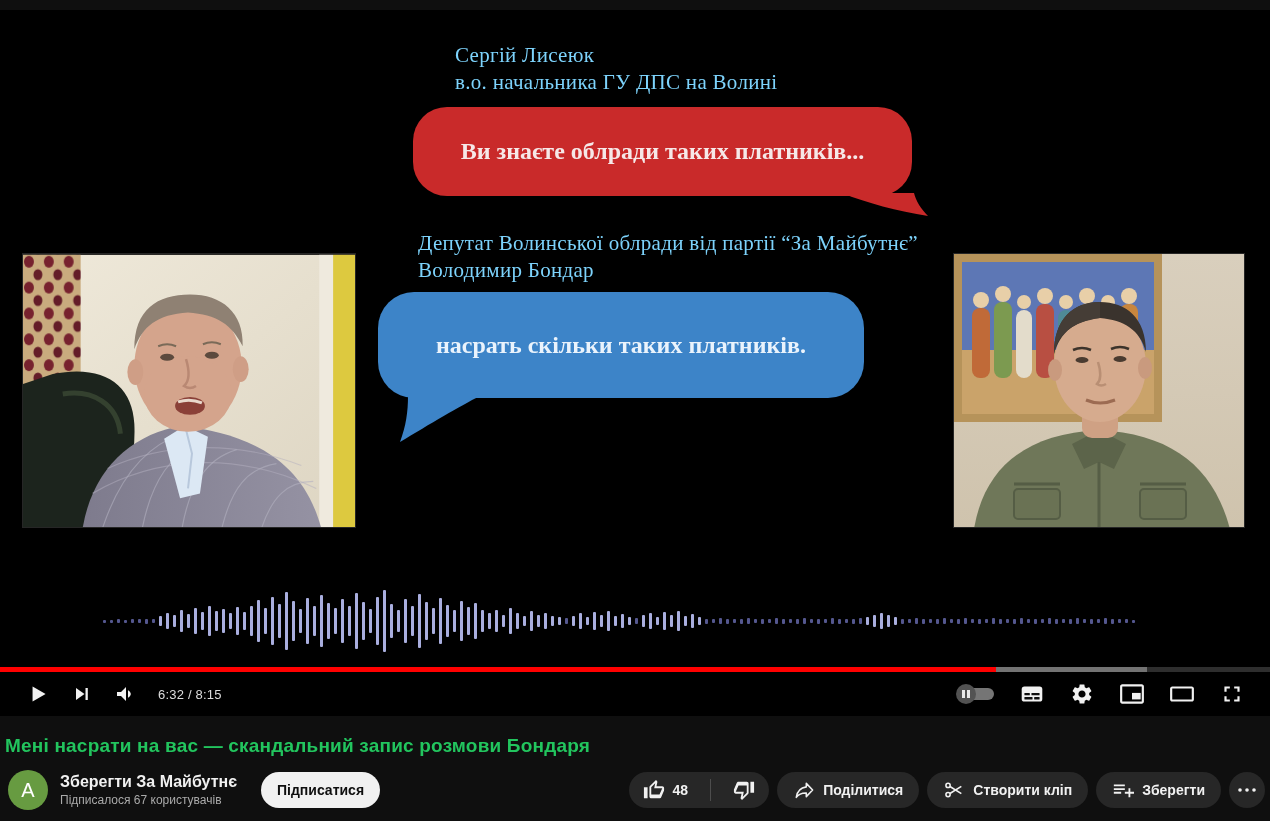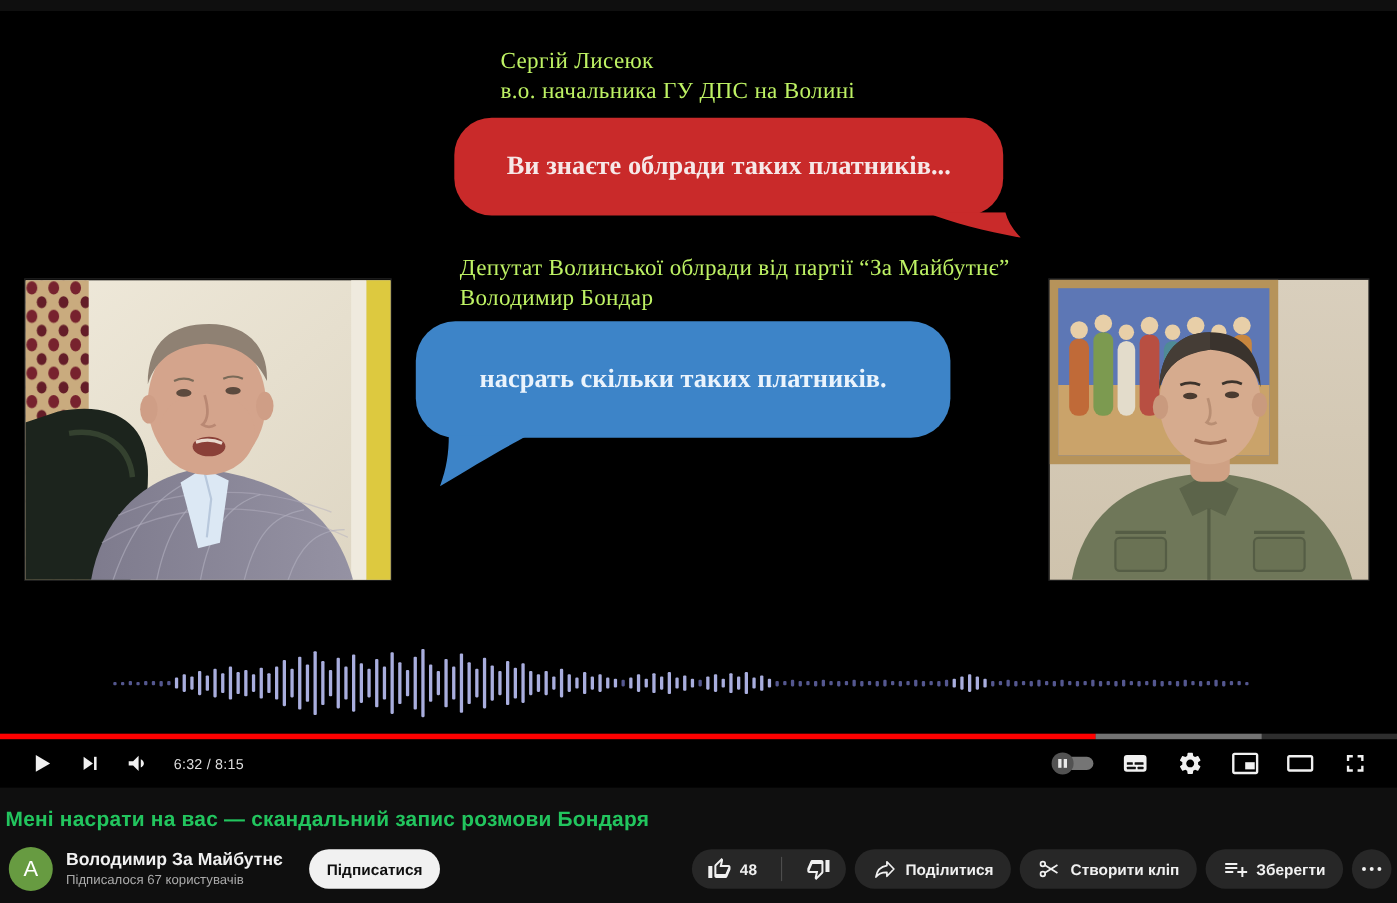--- a/index.html
+++ b/index.html
@@ -3,21 +3,21 @@
 <meta charset="utf-8">
 <style>
   * { box-sizing: border-box; margin: 0; padding: 0; }
   html, body { width: 1270px; height: 821px; overflow: hidden; }
   body { background: #0f0f0f; font-family: "Liberation Sans", sans-serif; }
 
   
   .player { position: relative; width: 1270px; height: 716px; background: #0f0f0f; }
   .video-bg { position: absolute; top: 10px; left: 0; width: 1270px; height: 706px; background: #000; }
 
-  .speaker-block { position: absolute; color: #bef264; font-family: "Liberation Serif", serif;
+  .speaker-block { position: absolute; color: #7dd3fc; font-family: "Liberation Serif", serif;
                    font-size: 21px; line-height: 27px; letter-spacing: 0.3px; }
   .speaker1 { left: 455px; top: 42px; }
   .speaker2 { left: 418px; top: 230px; }
 
   .bubble { position: absolute; display: flex; flex-direction: column; align-items: center; justify-content: center;
             font-family: "Liberation Serif", serif; font-weight: bold; font-size: 24px; text-align: center; }
   .bubble-red { left: 413px; top: 107px; width: 499px; height: 89px; border-radius: 34px;
                 background: #c92a2a; color: #f6e8e8; }
   .bubble-blue { left: 378px; top: 292px; width: 486px; height: 106px; border-radius: 36px;
                  background: #3d84c8; color: #eaf3fc; line-height: 35px; }
@@ -426,21 +426,21 @@
   </div>
 
   <div class="info">
     <h1 class="video-title">Мені насрати на вас — скандальний запис розмови Бондаря</h1>
 
     <div class="channel-row">
       <div class="avatar">
         <span>A</span>
       </div>
       <div class="ch-meta">
-        <div class="ch-name">Володимир За Майбутнє</div>
+        <div class="ch-name">Зберегти За Майбутнє</div>
         <div class="ch-subs">Підписалося 67 користувачів</div>
       </div>
       <button class="subscribe">Підписатися</button>
 
       <div class="actions">
         <div class="pill like-pill">
           <button class="seg">
             <svg width="22" height="22" viewBox="0 0 24 24">
                 <path fill="#f1f1f1" d="M1 21h4V9H1v12zm22-11c0-1.1-.9-2-2-2h-6.31l.95-4.57.03-.32c0-.41-.17-.79-.44-1.06L14.17 1 7.58 7.59C7.22 7.95 7 8.45 7 9v10c0 1.1.9 2 2 2h9c.83 0 1.54-.5 1.84-1.22l3.02-7.05c.09-.23.14-.47.14-.73v-2zm-2 0l-3 7H9V9l4.34-4.34L12.23 10H21z"></path>
               </svg>

